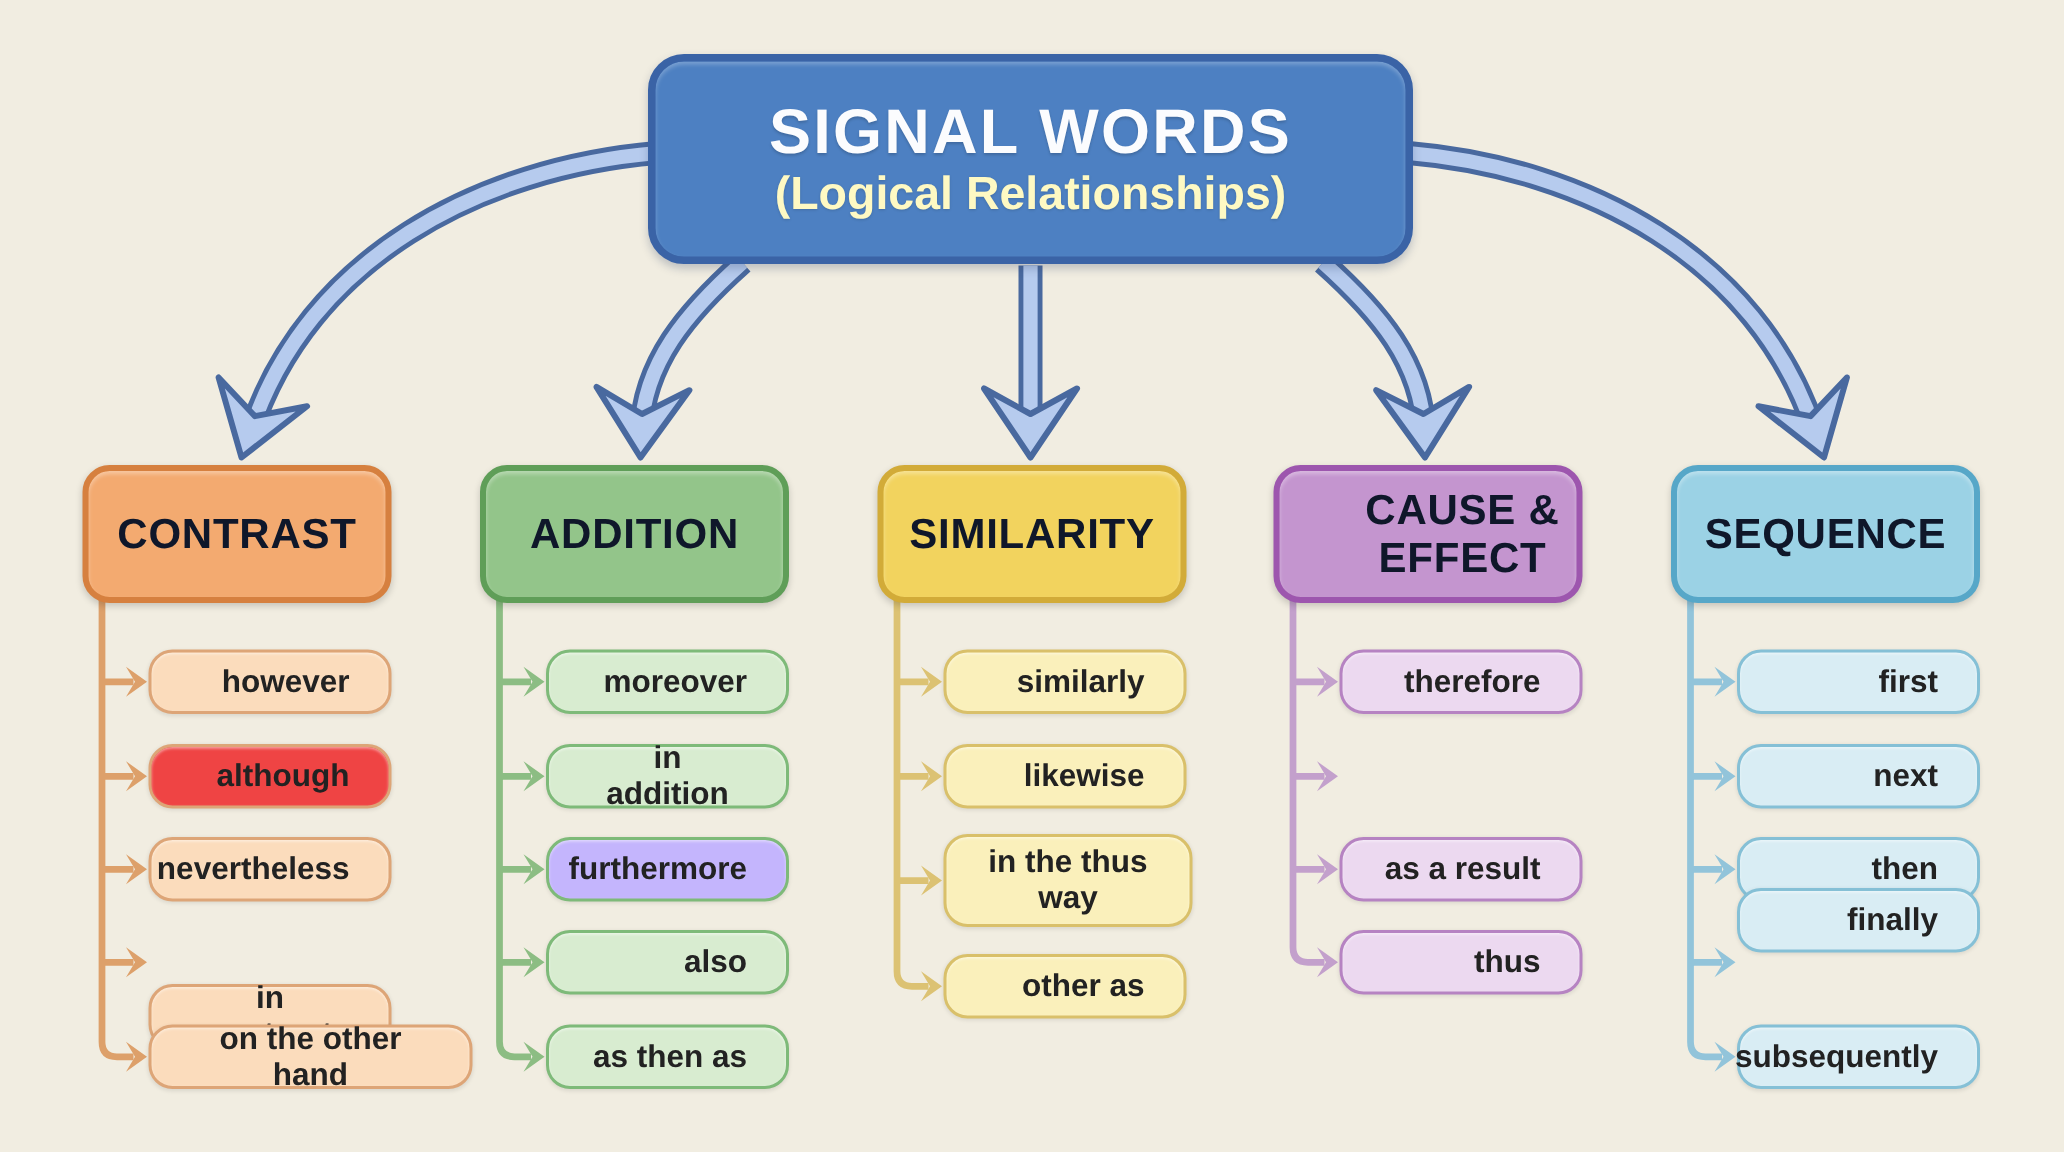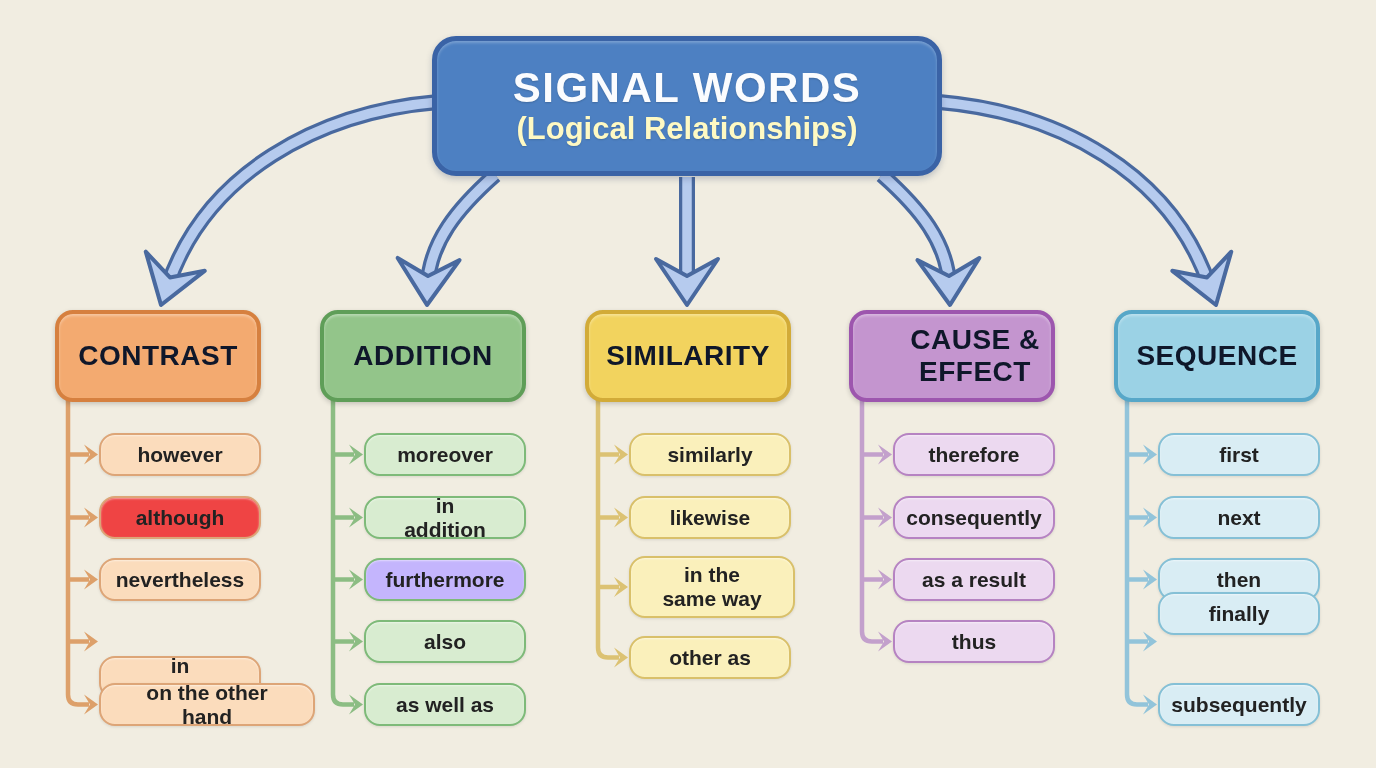--- a/index.html
+++ b/index.html
@@ -26,21 +26,21 @@
   
   #columns-root{position:absolute;inset:0;z-index:2;}
   .cat-header{
     position:absolute;border:4px solid;border-radius:18px;box-sizing:border-box;
     display:flex;align-items:center;justify-content:center;text-align:center;
     box-shadow:0 2px 5px rgba(0,0,0,.18), inset 0 2px 3px rgba(255,255,255,.35);
   }
   .cat-header span{font-size:28px;font-weight:800;color:#0f172a;letter-spacing:.5px;line-height:1.15;padding:0 8px;}
   .item{
     position:absolute;border:2.5px solid;border-radius:16px;box-sizing:border-box;
-    display:flex;align-items:center;justify-content:center;text-align:center;
+    display:flex;align-items:center;justify-content:flex-end;text-align:center;
     box-shadow:0 1px 3px rgba(0,0,0,.10), inset 0 1px 2px rgba(255,255,255,.5);
     padding:0 26px;
   }
   .item span{font-size:21px;font-weight:600;color:#222;line-height:1.12;}
 </style>
 </head>
 <body style="background: rgb(241, 237, 225);">
 
 <div class="canvas" style="background: rgb(241, 237, 225);">
 
@@ -136,45 +136,42 @@
       <div class="item" style="left: 364px; top: 496px; width: 162px; height: 43px; background: rgb(216, 236, 208); border-color: rgb(126, 186, 121);">
         <span>in addition</span>
       </div>
       <div class="item" style="left: 364px; top: 558px; width: 162px; height: 43px; background: #c4b5fd; border-color: rgb(126, 186, 121);">
         <span>furthermore</span>
       </div>
       <div class="item" style="left: 364px; top: 620px; width: 162px; height: 43px; background: rgb(216, 236, 208); border-color: rgb(126, 186, 121);">
         <span>also</span>
       </div>
       <div class="item" style="left: 364px; top: 683px; width: 162px; height: 43px; background: rgb(216, 236, 208); border-color: rgb(126, 186, 121);">
-        <span>as well as</span>
+        <span>as then as</span>
       </div>
       <div class="cat-header" style="left: 585px; top: 310px; width: 206px; height: 92px; background: rgb(242, 211, 94); border-color: rgb(210, 171, 56);">
         <span>SIMILARITY</span>
       </div>
       <div class="item" style="left: 629px; top: 433px; width: 162px; height: 43px; background: rgb(250, 240, 187); border-color: rgb(217, 192, 106);">
         <span>similarly</span>
       </div>
       <div class="item" style="left: 629px; top: 496px; width: 162px; height: 43px; background: rgb(250, 240, 187); border-color: rgb(217, 192, 106);">
         <span>likewise</span>
       </div>
       <div class="item" style="left: 629px; top: 556px; width: 166px; height: 62px; background: rgb(250, 240, 187); border-color: rgb(217, 192, 106);">
-        <span>in the same way</span>
+        <span>in the thus way</span>
       </div>
       <div class="item" style="left: 629px; top: 636px; width: 162px; height: 43px; background: rgb(250, 240, 187); border-color: rgb(217, 192, 106);">
         <span>other as</span>
       </div>
       <div class="cat-header" style="left: 849px; top: 310px; width: 206px; height: 92px; background: rgb(196, 149, 207); border-color: rgb(157, 86, 174); padding-left: 46px;">
         <span>CAUSE &amp; EFFECT</span>
       </div>
       <div class="item" style="left: 893px; top: 433px; width: 162px; height: 43px; background: rgb(236, 217, 240); border-color: rgb(182, 131, 194);">
         <span>therefore</span>
-      </div>
-      <div class="item" style="left: 893px; top: 496px; width: 162px; height: 43px; background: rgb(236, 217, 240); border-color: rgb(182, 131, 194);">
-        <span>consequently</span>
       </div>
       <div class="item" style="left: 893px; top: 558px; width: 162px; height: 43px; background: rgb(236, 217, 240); border-color: rgb(182, 131, 194);">
         <span>as a result</span>
       </div>
       <div class="item" style="left: 893px; top: 620px; width: 162px; height: 43px; background: rgb(236, 217, 240); border-color: rgb(182, 131, 194);">
         <span>thus</span>
       </div>
       <div class="cat-header" style="left: 1114px; top: 310px; width: 206px; height: 92px; background: rgb(155, 210, 229); border-color: rgb(87, 167, 200);">
         <span>SEQUENCE</span>
       </div>

